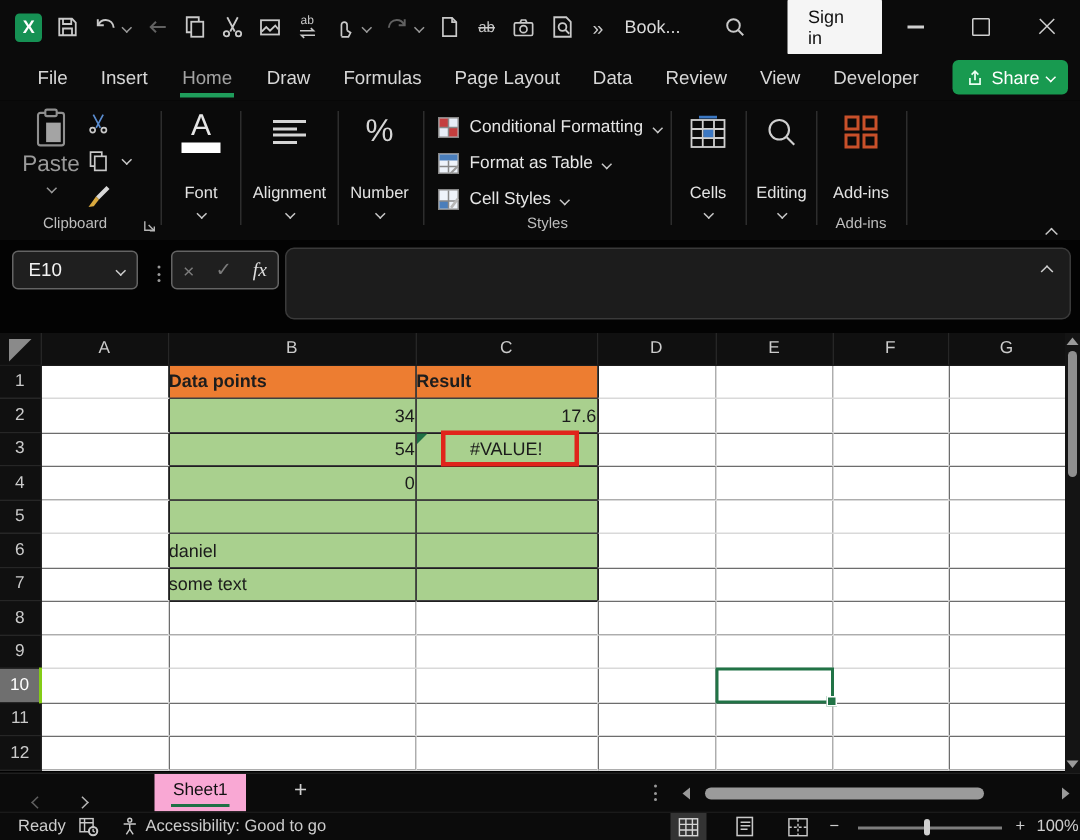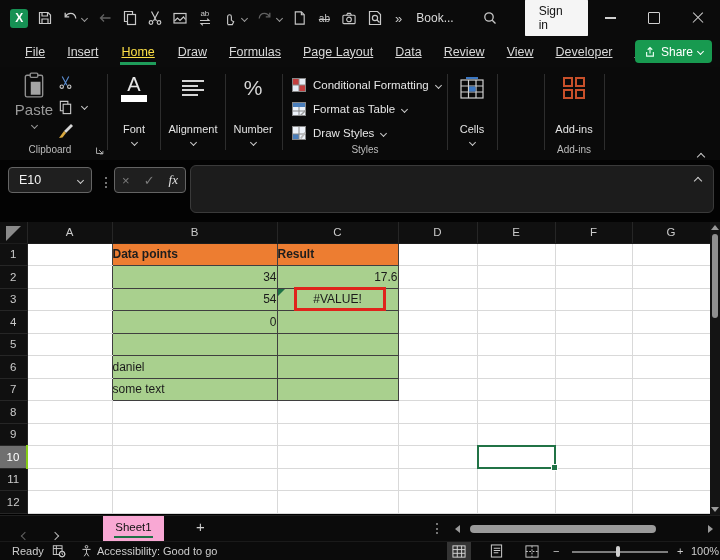--- a/index.html
+++ b/index.html
@@ -30,22 +30,22 @@
   .max-glyph{width:10px;height:10px;border:1.3px solid #d0d0d0;border-radius:1px;}
   .close-glyph{position:relative;width:12px;height:12px;}
   .close-glyph::before,.close-glyph::after{content:"";position:absolute;left:-1px;top:5px;width:14px;height:1.4px;background:#d0d0d0;}
   .close-glyph::before{transform:rotate(45deg);} .close-glyph::after{transform:rotate(-45deg);}
   .txtic{font-size:8px;color:#c9c9c9;line-height:1;text-align:center;}
   .strike{text-decoration:line-through;font-size:10px;color:#c9c9c9;}
 
   
   .tabsrow{position:absolute;top:36px;left:0;width:720px;height:31px;background:#0b0b0b;
            display:flex;align-items:stretch;padding-left:14px;box-sizing:border-box;}
-  .rtab{padding:0 11px;font-size:12.5px;color:#d8d8d8;display:flex;align-items:center;text-decoration:underline;}
-  .rtab.active{color:#fde047;}
+  .rtab{padding:0 11px;font-size:12.5px;color:#d8d8d8;display:flex;align-items:center;}
+  .rtab.active{color:#a3a3a3;}
   .rtab.active span{box-shadow:inset 0 -3px 0 #1f9d5b;padding:6px 1px;}
   .sharebtn{position:absolute;right:8px;top:4px;height:23px;background:#189a50;border-radius:4px;
             display:flex;align-items:center;gap:5px;padding:0 9px;color:#fff;font-size:12px;}
 
   
   .ribbon{position:absolute;top:67px;left:0;width:720px;height:93px;background:#0a0a0a;}
   .rsep{position:absolute;top:7px;height:76px;width:1px;background:#2d2d2d;}
   .grouplabel{position:absolute;top:77px;font-size:10px;color:#bdbdbd;text-align:center;}
   .bigbtn{position:absolute;top:4px;width:54px;display:flex;flex-direction:column;align-items:center;color:#e3e3e3;}
   .bigbtn .icslot{height:34px;display:flex;align-items:center;justify-content:center;}
@@ -398,38 +398,48 @@
     <span>Format as Table</span>
       <span class="chv s"></span>
   </div>
   <div class="stylerow" style="top:56px">
     <svg width="14" height="14" viewBox="0 0 14 14">
         <rect x="0.5" y="0.5" width="13" height="13" fill="#eef3fa" stroke="#888"></rect>
         <rect x="1" y="8" width="6" height="5" fill="#4a7ebb"></rect>
         <path d="M7 1v12M1 8h12" stroke="#888"></path>
         <path d="M8 12l4.5-6 1.5 1-4.5 6z" fill="#b8b8b8"></path>
       </svg>
-    <span>Draw Styles</span>
+    <span>Cell Styles</span>
       <span class="chv s"></span>
   </div>
   <div class="grouplabel" style="left:285px;width:160px">Styles</div>
 
   <div class="bigbtn" style="left:445px">
     <div class="icslot">
       <svg width="24" height="22" viewBox="0 0 24 22" fill="none" stroke="#d0d0d0" stroke-width="1.2">
           <rect x="1" y="3" width="22" height="18"></rect>
           <path d="M1 9h22M1 15h22M8.5 3v18M16 3v18"></path>
           <rect x="9" y="9.5" width="6.5" height="5" fill="#3b77c2" stroke="none"></rect>
           <path d="M6 1h12" stroke="#3b77c2" stroke-width="2"></path>
         </svg>
     </div>
     <span class="lbl">Cells</span>
       <span class="chv s"></span>
   </div>
 
+  <div class="bigbtn" style="left:494px">
+    <div class="icslot">
+      <svg width="22" height="22" viewBox="0 0 22 22" fill="none" stroke="#d0d0d0" stroke-width="1.4">
+          <circle cx="9.5" cy="9.5" r="6.5"></circle>
+          <path d="M14.5 14.5l5 5"></path>
+        </svg>
+    </div>
+    <span class="lbl">Editing</span>
+      <span class="chv s"></span>
+  </div>
 
   <div class="bigbtn" style="left:547px">
     <div class="icslot">
       <svg width="24" height="24" viewBox="0 0 24 24" fill="none" stroke="#c8502a" stroke-width="2">
           <rect x="2" y="2" width="8" height="8"></rect>
           <rect x="14" y="2" width="8" height="8"></rect>
           <rect x="2" y="14" width="8" height="8"></rect>
           <rect x="14" y="14" width="8" height="8"></rect>
         </svg>
     </div>

